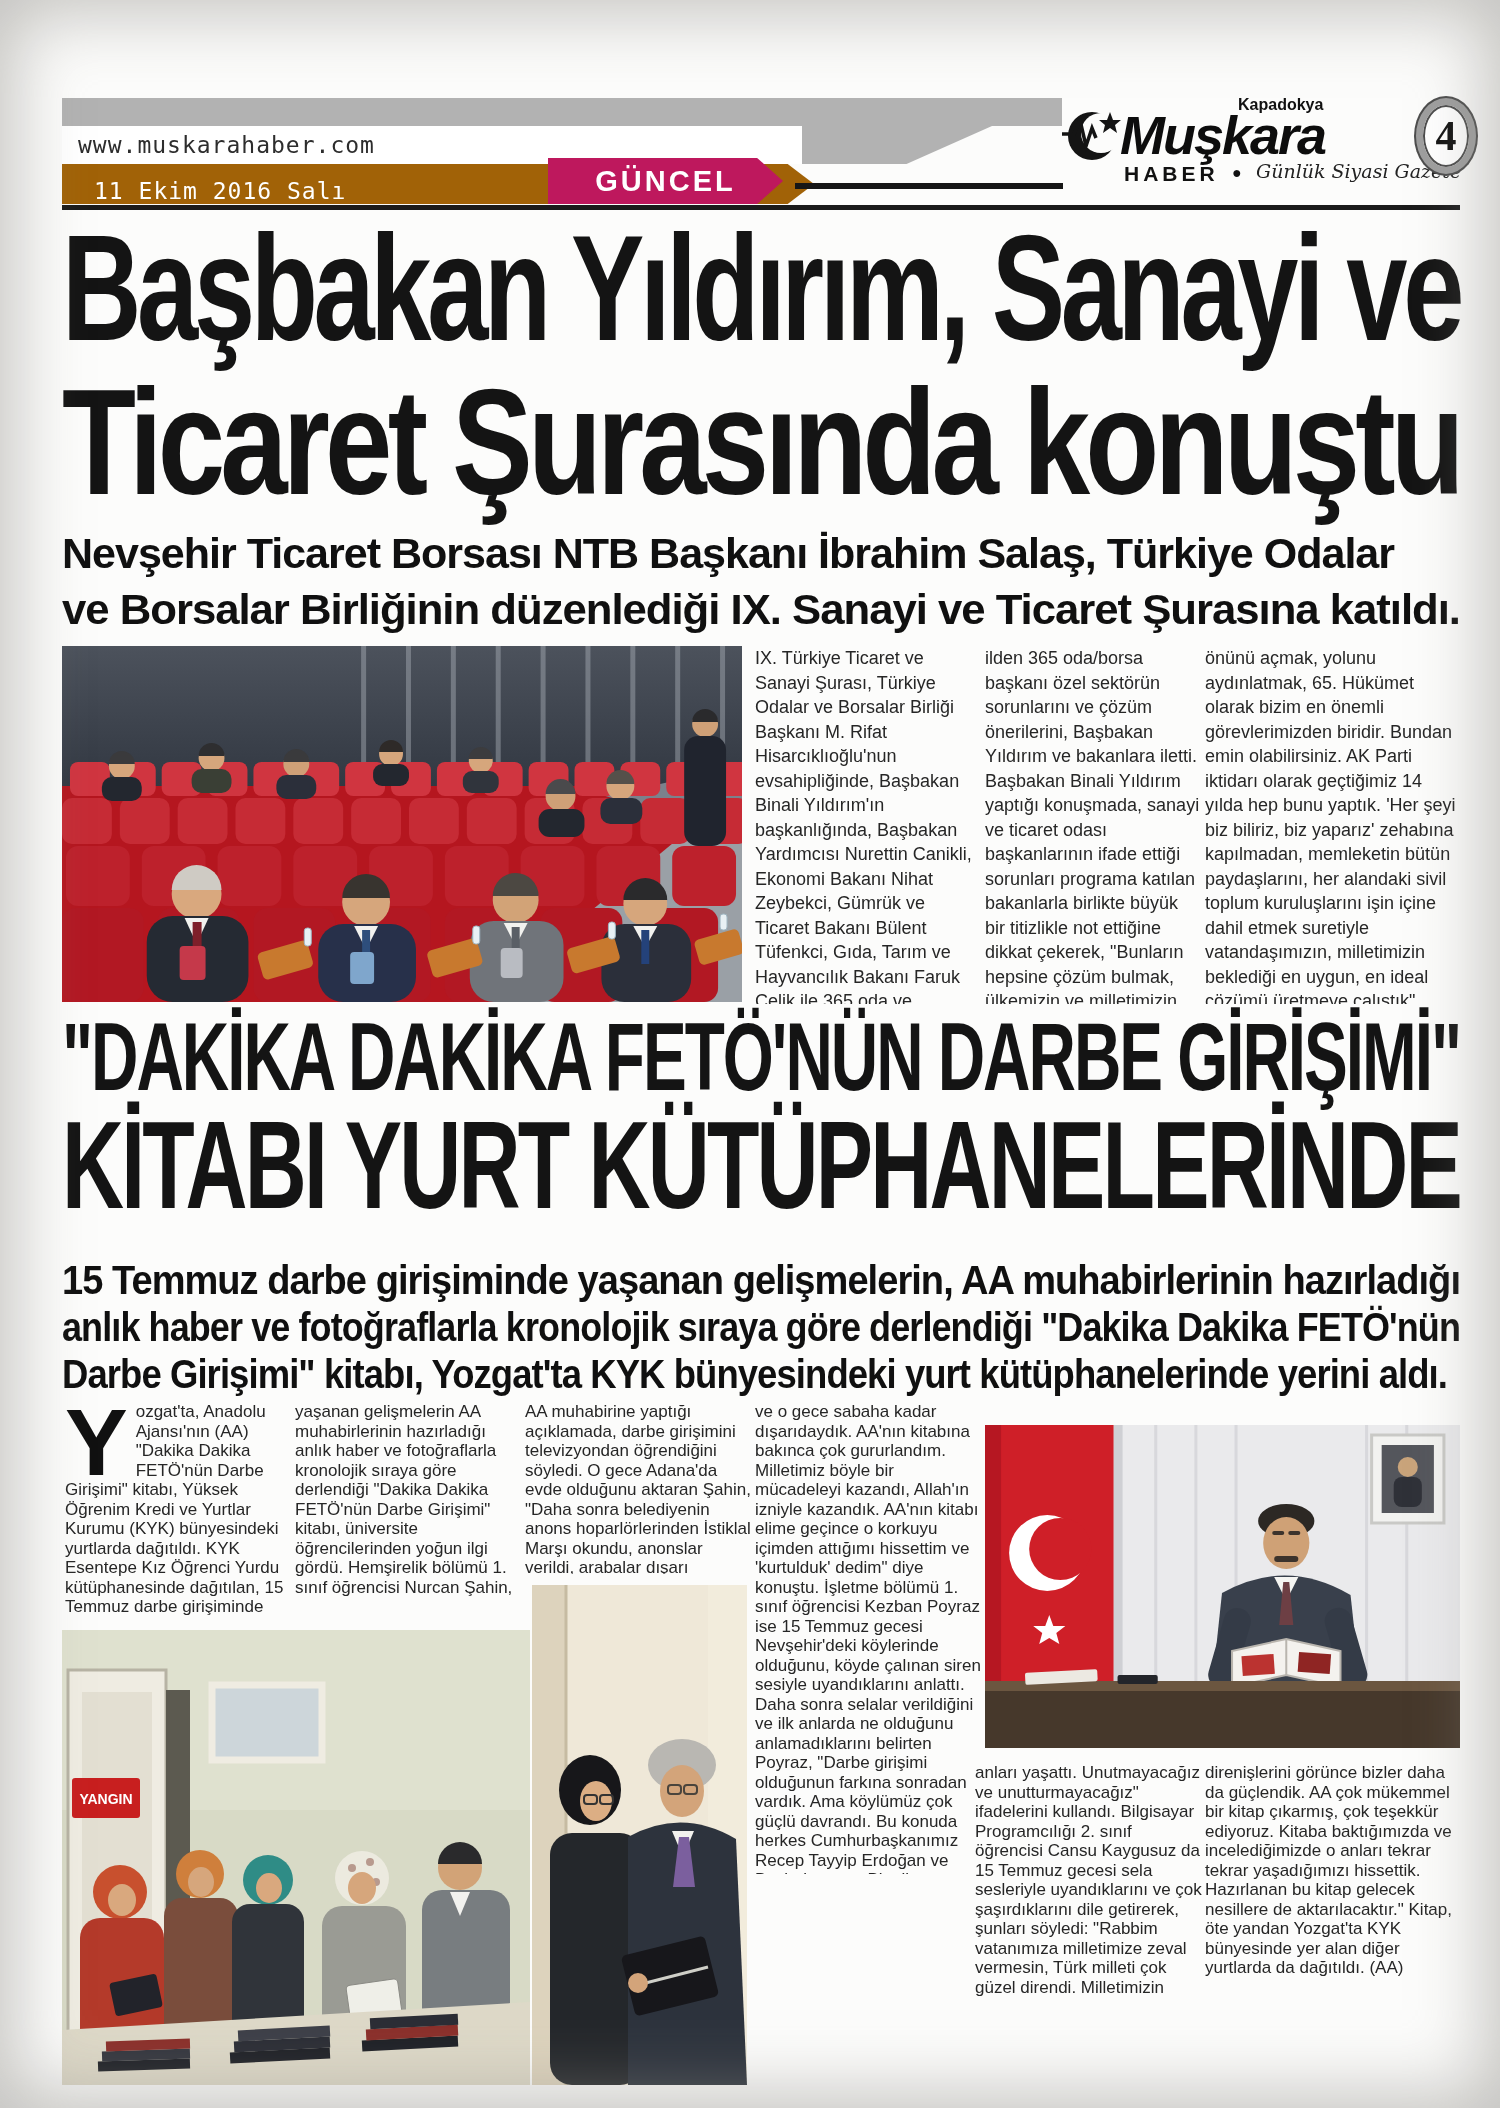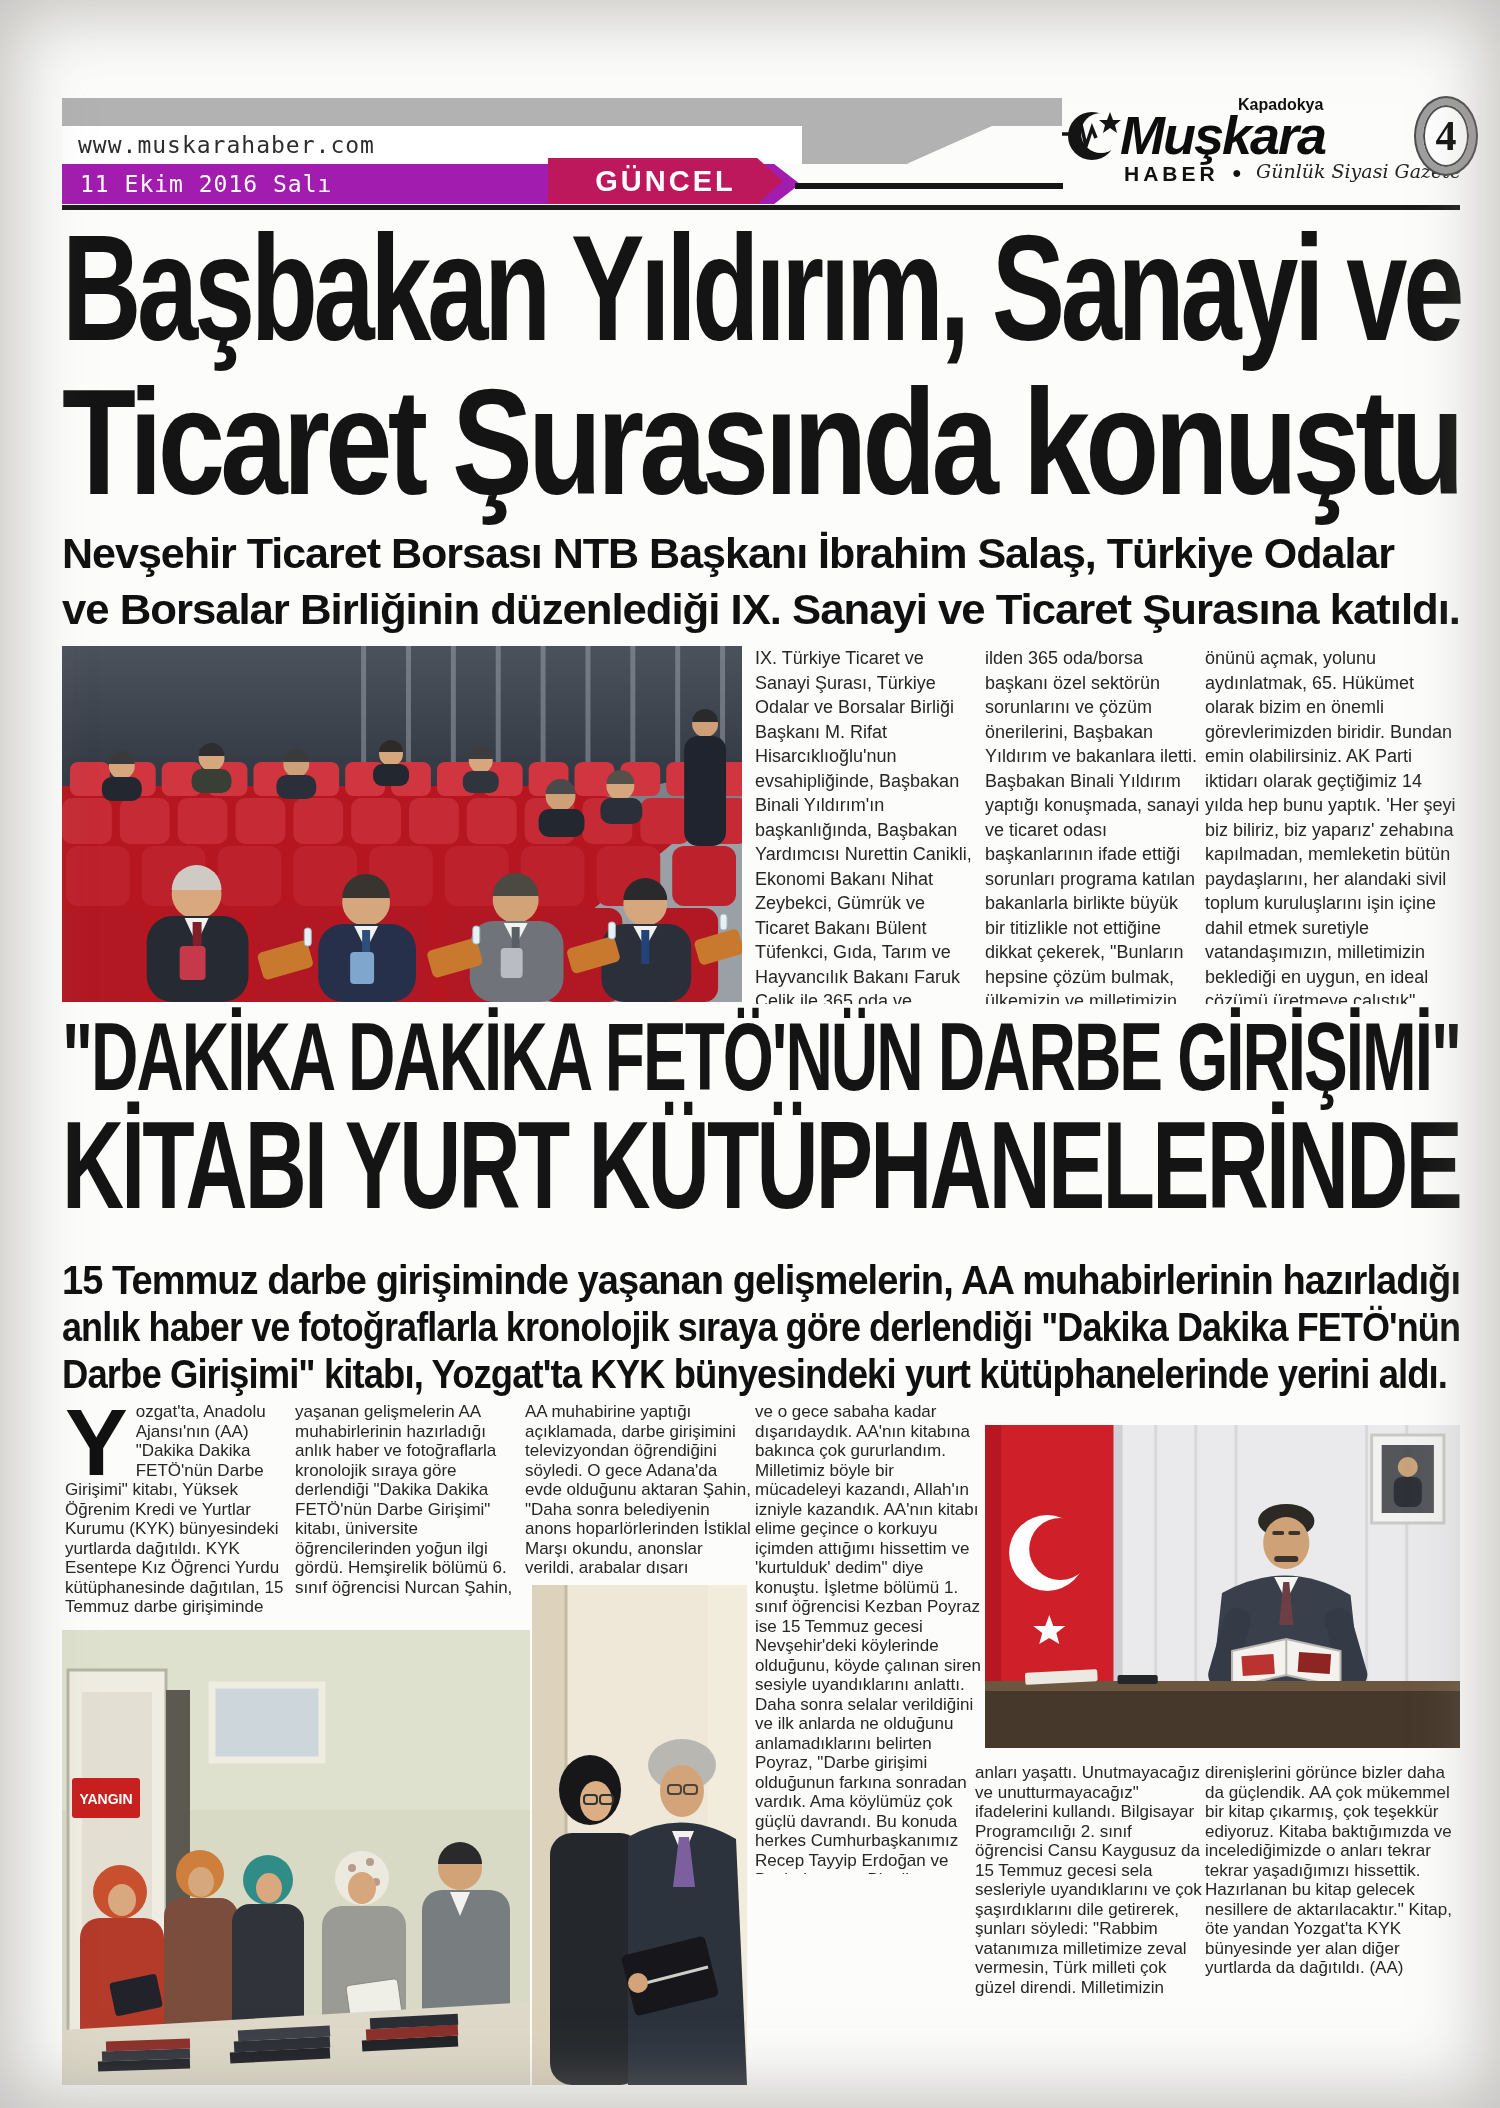--- a/index.html
+++ b/index.html
@@ -14,23 +14,23 @@
   .vignette{position:absolute;inset:0;pointer-events:none;
     box-shadow:inset 0 0 70px 14px rgba(150,147,142,.55);}
 
   
   .hdr-gray-top{left:62px;top:98px;width:1000px;height:28px;background:#b2b2b2;}
   .hdr-url-strip{left:62px;top:126px;width:740px;height:38px;background:#ffffff;
     display:flex;align-items:center;padding-left:16px;text-align:center;}
   .hdr-url-strip span{font-family:"DejaVu Sans Mono",monospace;font-size:23px;color:#2d2d2d;letter-spacing:1px;}
   .hdr-gray-wedge{left:802px;top:126px;width:190px;height:38px;background:#b2b2b2;
     clip-path:polygon(0 0,100% 0,55% 100%,0 100%);}
-  .hdr-date-bar{left:62px;top:164px;width:720px;height:40px;background:#a21caf;
+  .hdr-date-bar{left:62px;top:164px;width:720px;height:40px;background:#a16207;
     clip-path:polygon(0 0,96.5% 0,100% 50%,96.5% 100%,0 100%);
-    display:flex;align-items:center;padding-left:18px;}
+    display:flex;align-items:flex-end;padding-left:32px;}
   .hdr-date-bar span{font-family:"DejaVu Sans Mono",monospace;font-size:23px;color:#fff;letter-spacing:1px;}
   .hdr-guncel{left:548px;top:158px;width:235px;height:46px;background:#be185d;
     clip-path:polygon(0 0,89% 0,100% 50%,89% 100%,0 100%);
     display:flex;align-items:center;justify-content:center;}
   .hdr-guncel span{color:#fff;font-weight:bold;font-size:29px;letter-spacing:3px;}
   .hdr-thin-line{left:795px;top:183px;width:268px;height:6px;background:#161616;}
   .hdr-rule{left:62px;top:205px;width:1398px;height:5px;background:#1b1b1b;}
 
   
   .logo-region{left:1238px;top:96px;width:160px;height:20px;font-weight:bold;font-size:16px;color:#111;}
@@ -295,21 +295,21 @@
   <div class="sub2line" style="top:1305px;width:1398px;">
     <span class="fitx" style="transform: scaleX(0.899569);">anlık haber ve fotoğraflarla kronolojik sıraya göre derlendiği "Dakika Dakika FETÖ'nün</span>
   </div>
   <div class="sub2line" style="top:1352px;width:1385px;">
     <span class="fitx" style="transform: scaleX(0.911091);">Darbe Girişimi" kitabı, Yozgat'ta KYK bünyesindeki yurt kütüphanelerinde yerini aldı.</span>
   </div>
 
   <div class="col a2" style="left:65px;top:1402px;width:228px;height:218px;">
     <span class="dropcap">Y</span><span>ozgat'ta, Anadolu Ajansı'nın (AA) "Dakika Dakika FETÖ'nün Darbe Girişimi" kitabı, Yüksek Öğrenim Kredi ve Yurtlar Kurumu (KYK) bünyesindeki yurtlarda dağıtıldı. KYK Esentepe Kız Öğrenci Yurdu kütüphanesinde dağıtılan, 15 Temmuz darbe girişiminde</span>
   </div>
-  <div class="col a2" style="left:295px;top:1402px;width:228px;height:218px;">yaşanan gelişmelerin AA muhabirlerinin hazırladığı anlık haber ve fotoğraflarla kronolojik sıraya göre derlendiği "Dakika Dakika FETÖ'nün Darbe Girişimi" kitabı, üniversite öğrencilerinden yoğun ilgi gördü. Hemşirelik bölümü 6. sınıf öğrencisi Nurcan Şahin,</div>
+  <div class="col a2" style="left:295px;top:1402px;width:228px;height:218px;">yaşanan gelişmelerin AA muhabirlerinin hazırladığı anlık haber ve fotoğraflarla kronolojik sıraya göre derlendiği "Dakika Dakika FETÖ'nün Darbe Girişimi" kitabı, üniversite öğrencilerinden yoğun ilgi gördü. Hemşirelik bölümü 1. sınıf öğrencisi Nurcan Şahin,</div>
   <div class="col a2" style="left:525px;top:1402px;width:228px;height:172px;">AA muhabirine yaptığı açıklamada, darbe girişimini televizyondan öğrendiğini söyledi. O gece Adana'da evde olduğunu aktaran Şahin, "Daha sonra belediyenin anons hoparlörlerinden İstiklal Marşı okundu, anonslar verildi, arabalar dışarı çıkmıştı. Bizler de dışarı çıktık</div>
   <div class="col a2" style="left:755px;top:1402px;width:228px;height:472px;">ve o gece sabaha kadar dışarıdaydık. AA'nın kitabına bakınca çok gururlandım. Milletimiz böyle bir mücadeleyi kazandı, Allah'ın izniyle kazandık. AA'nın kitabı elime geçince o korkuyu içimden attığımı hissettim ve 'kurtulduk' dedim" diye konuştu. İşletme bölümü 1. sınıf öğrencisi Kezban Poyraz ise 15 Temmuz gecesi Nevşehir'deki köylerinde olduğunu, köyde çalınan siren sesiyle uyandıklarını anlattı. Daha sonra selalar verildiğini ve ilk anlarda ne olduğunu anlamadıklarını belirten Poyraz, "Darbe girişimi olduğunun farkına sonradan vardık. Ama köylümüz çok güçlü davrandı. Bu konuda herkes Cumhurbaşkanımız Recep Tayyip Erdoğan ve Başbakanımız Binali Yıldırım'ın çağrılarına uyup, sokaklara inerek il merkezine gitti. Daha sonra biz de gittik. O gece hiç uyumadık. Kitabı incelediğimde bize tekrar o</div>
   <div class="col a2" style="left:975px;top:1763px;width:228px;height:262px;">anları yaşattı. Unutmayacağız ve unutturmayacağız" ifadelerini kullandı. Bilgisayar Programcılığı 2. sınıf öğrencisi Cansu Kaygusuz da 15 Temmuz gecesi sela sesleriyle uyandıklarını ve çok şaşırdıklarını dile getirerek, şunları söyledi: "Rabbim vatanımıza milletimize zeval vermesin, Türk milleti çok güzel direndi. Milletimizin</div>
   <div class="col a2" style="left:1205px;top:1763px;width:258px;height:242px;">direnişlerini görünce bizler daha da güçlendik. AA çok mükemmel bir kitap çıkarmış, çok teşekkür ediyoruz. Kitaba baktığımızda ve incelediğimizde o anları tekrar tekrar yaşadığımızı hissettik. Hazırlanan bu kitap gelecek nesillere de aktarılacaktır." Kitap, öte yandan Yozgat'ta KYK bünyesinde yer alan diğer yurtlarda da dağıtıldı. (AA)</div>
 
   <div class="photo" style="left:985px;top:1425px;width:475px;height:323px;">
     <svg viewBox="0 0 473 323" preserveAspectRatio="none">
       <rect width="473" height="323" fill="#eaeaec"></rect>
       <g stroke="#d8d8dc" stroke-width="3">
         <line x1="170" y1="0" x2="170" y2="258"></line>

